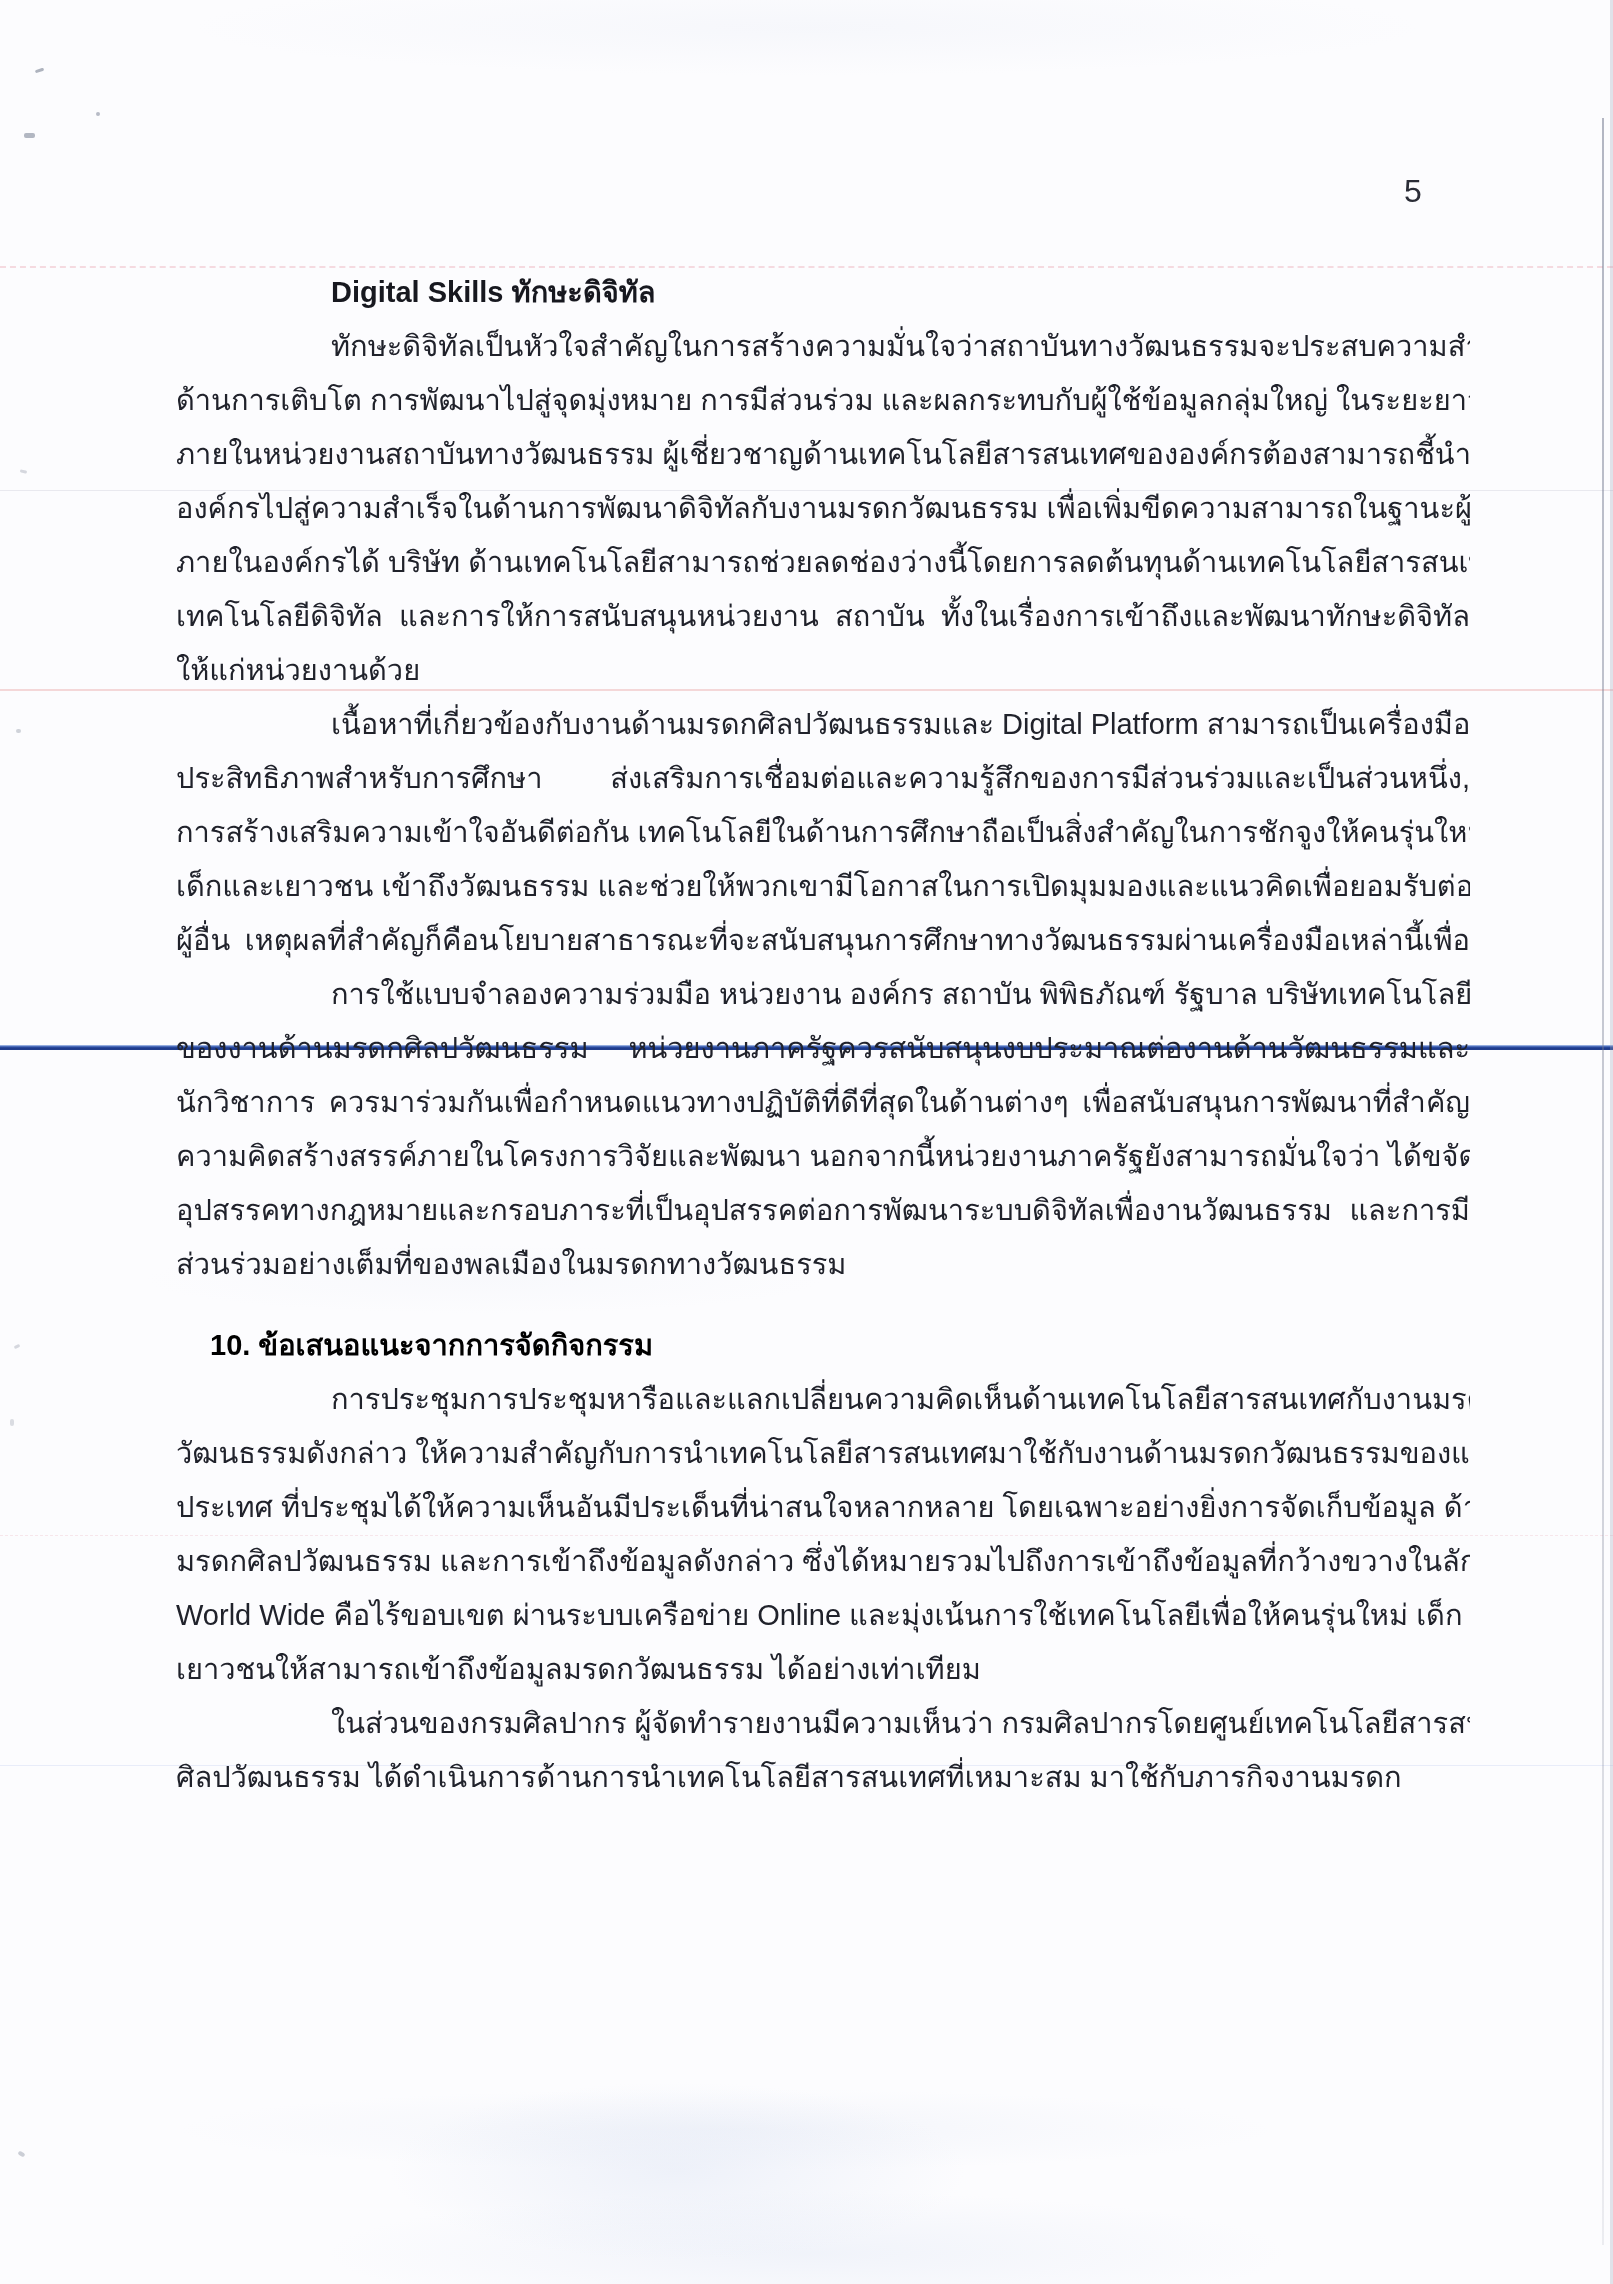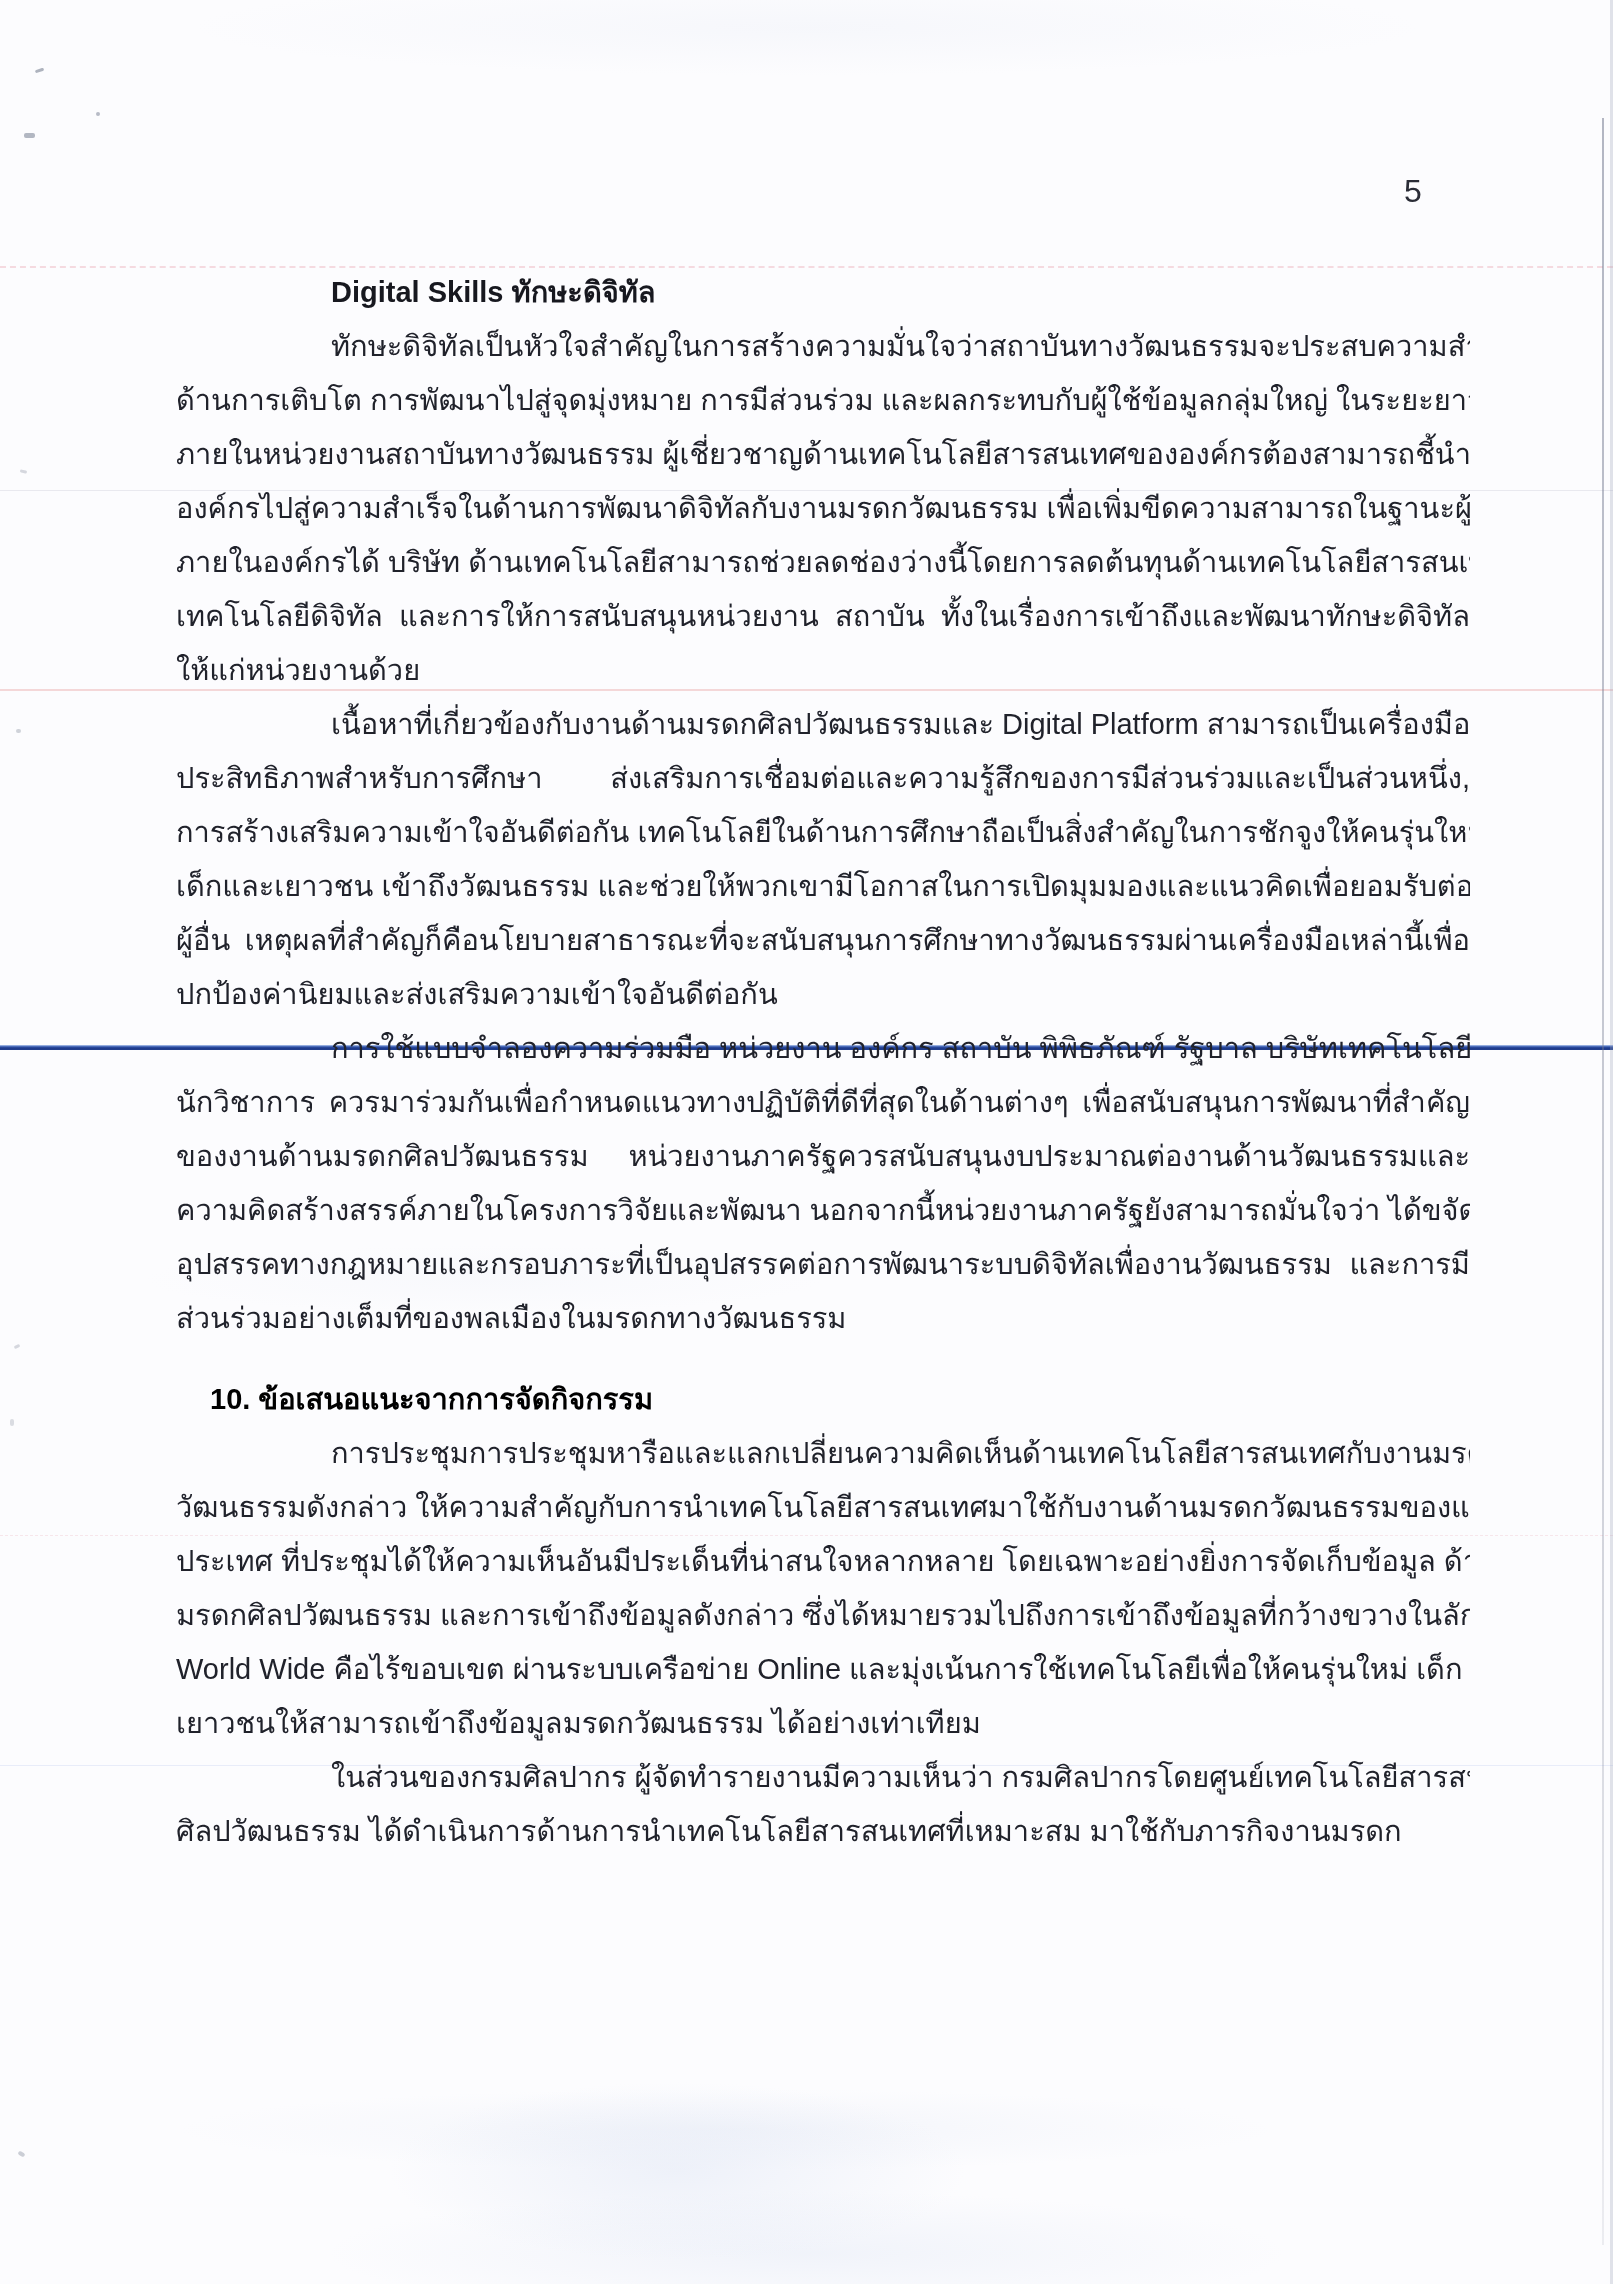--- a/index.html
+++ b/index.html
@@ -106,24 +106,23 @@
       <div class="line body">ภายในหน่วยงานสถาบันทางวัฒนธรรม ผู้เชี่ยวชาญด้านเทคโนโลยีสารสนเทศขององค์กรต้องสามารถชี้นำ</div>
       <div class="line body">องค์กรไปสู่ความสำเร็จในด้านการพัฒนาดิจิทัลกับงานมรดกวัฒนธรรม เพื่อเพิ่มขีดความสามารถในฐานะผู้นำ</div>
       <div class="line body">ภายในองค์กรได้ บริษัท ด้านเทคโนโลยีสามารถช่วยลดช่องว่างนี้โดยการลดต้นทุนด้านเทคโนโลยีสารสนเทศ</div>
       <div class="line body">เทคโนโลยีดิจิทัล และการให้การสนับสนุนหน่วยงาน สถาบัน ทั้งในเรื่องการเข้าถึงและพัฒนาทักษะดิจิทัล</div>
       <div class="line body lastline">ให้แก่หน่วยงานด้วย</div>
       <div class="line body indent">เนื้อหาที่เกี่ยวข้องกับงานด้านมรดกศิลปวัฒนธรรมและ Digital Platform สามารถเป็นเครื่องมือที่มี</div>
       <div class="line body">ประสิทธิภาพสำหรับการศึกษา ส่งเสริมการเชื่อมต่อและความรู้สึกของการมีส่วนร่วมและเป็นส่วนหนึ่ง,</div>
       <div class="line body">การสร้างเสริมความเข้าใจอันดีต่อกัน เทคโนโลยีในด้านการศึกษาถือเป็นสิ่งสำคัญในการชักจูงให้คนรุ่นใหม่</div>
       <div class="line body">เด็กและเยาวชน เข้าถึงวัฒนธรรม และช่วยให้พวกเขามีโอกาสในการเปิดมุมมองและแนวคิดเพื่อยอมรับต่อ</div>
       <div class="line body">ผู้อื่น เหตุผลที่สำคัญก็คือนโยบายสาธารณะที่จะสนับสนุนการศึกษาทางวัฒนธรรมผ่านเครื่องมือเหล่านี้เพื่อ</div>
-      <div class="line body lastline">ปกป้องค่านิยมและส่งเสริมความเข้าใจอันดีต่อกัน</div>
       <div class="line body indent">การใช้แบบจำลองความร่วมมือ หน่วยงาน องค์กร สถาบัน พิพิธภัณฑ์ รัฐบาล บริษัทเทคโนโลยี และ</div>
+      <div class="line body">ของงานด้านมรดกศิลปวัฒนธรรม หน่วยงานภาครัฐควรสนับสนุนงบประมาณต่องานด้านวัฒนธรรมและ</div>
       <div class="line body">นักวิชาการ ควรมาร่วมกันเพื่อกำหนดแนวทางปฏิบัติที่ดีที่สุดในด้านต่างๆ เพื่อสนับสนุนการพัฒนาที่สำคัญ</div>
-      <div class="line body">ของงานด้านมรดกศิลปวัฒนธรรม หน่วยงานภาครัฐควรสนับสนุนงบประมาณต่องานด้านวัฒนธรรมและ</div>
       <div class="line body">ความคิดสร้างสรรค์ภายในโครงการวิจัยและพัฒนา นอกจากนี้หน่วยงานภาครัฐยังสามารถมั่นใจว่า ได้ขจัด</div>
       <div class="line body">อุปสรรคทางกฎหมายและกรอบภาระที่เป็นอุปสรรคต่อการพัฒนาระบบดิจิทัลเพื่องานวัฒนธรรม และการมี</div>
       <div class="line body lastline">ส่วนร่วมอย่างเต็มที่ของพลเมืองในมรดกทางวัฒนธรรม</div>
       <div class="spacer"></div>
       <div class="line section-heading">10. ข้อเสนอแนะจากการจัดกิจกรรม</div>
       <div class="line body indent">การประชุมการประชุมหารือและแลกเปลี่ยนความคิดเห็นด้านเทคโนโลยีสารสนเทศกับงานมรดก</div>
       <div class="line body">วัฒนธรรมดังกล่าว ให้ความสำคัญกับการนำเทคโนโลยีสารสนเทศมาใช้กับงานด้านมรดกวัฒนธรรมของแต่ละ</div>
       <div class="line body">ประเทศ ที่ประชุมได้ให้ความเห็นอันมีประเด็นที่น่าสนใจหลากหลาย โดยเฉพาะอย่างยิ่งการจัดเก็บข้อมูล ด้าน</div>
       <div class="line body">มรดกศิลปวัฒนธรรม และการเข้าถึงข้อมูลดังกล่าว ซึ่งได้หมายรวมไปถึงการเข้าถึงข้อมูลที่กว้างขวางในลักษณะ</div>
       <div class="line body">World Wide คือไร้ขอบเขต ผ่านระบบเครือข่าย Online และมุ่งเน้นการใช้เทคโนโลยีเพื่อให้คนรุ่นใหม่ เด็ก และ</div>

